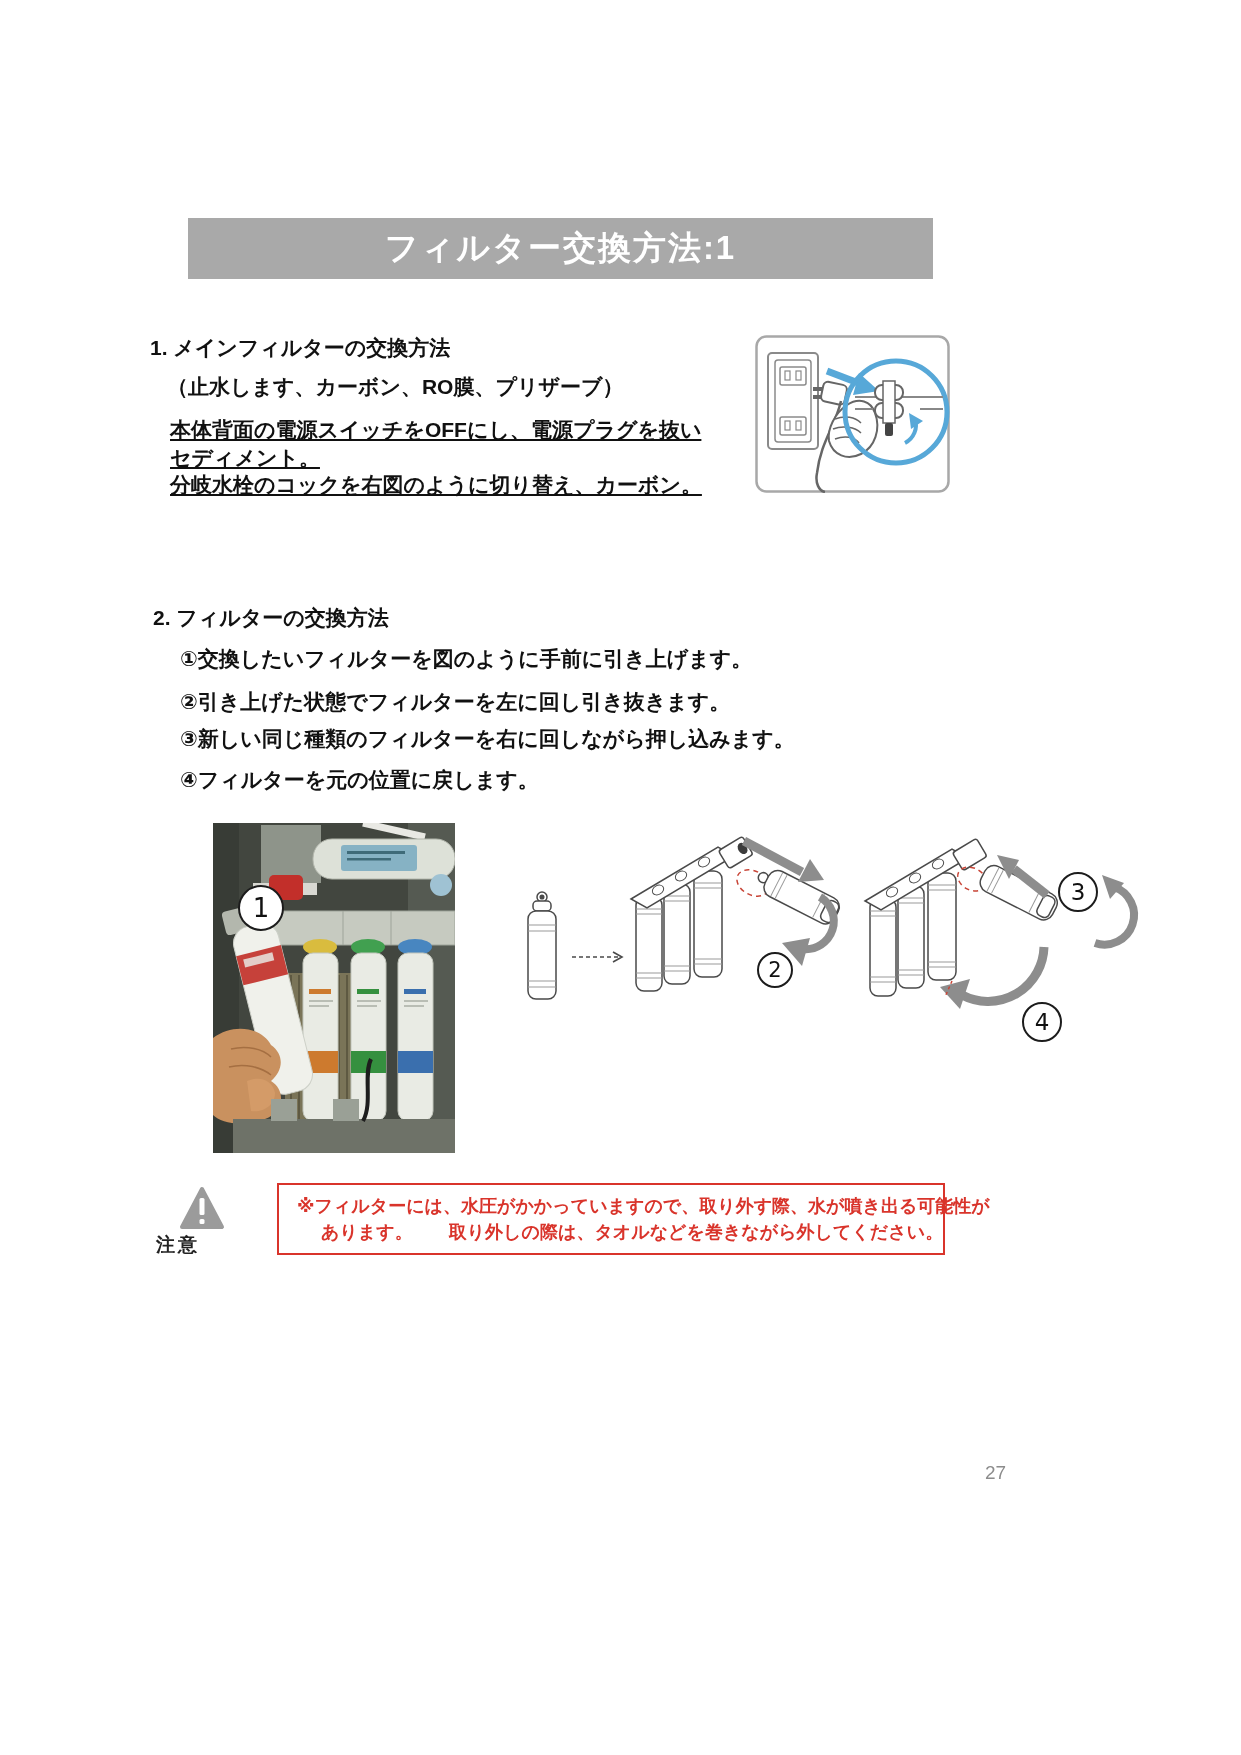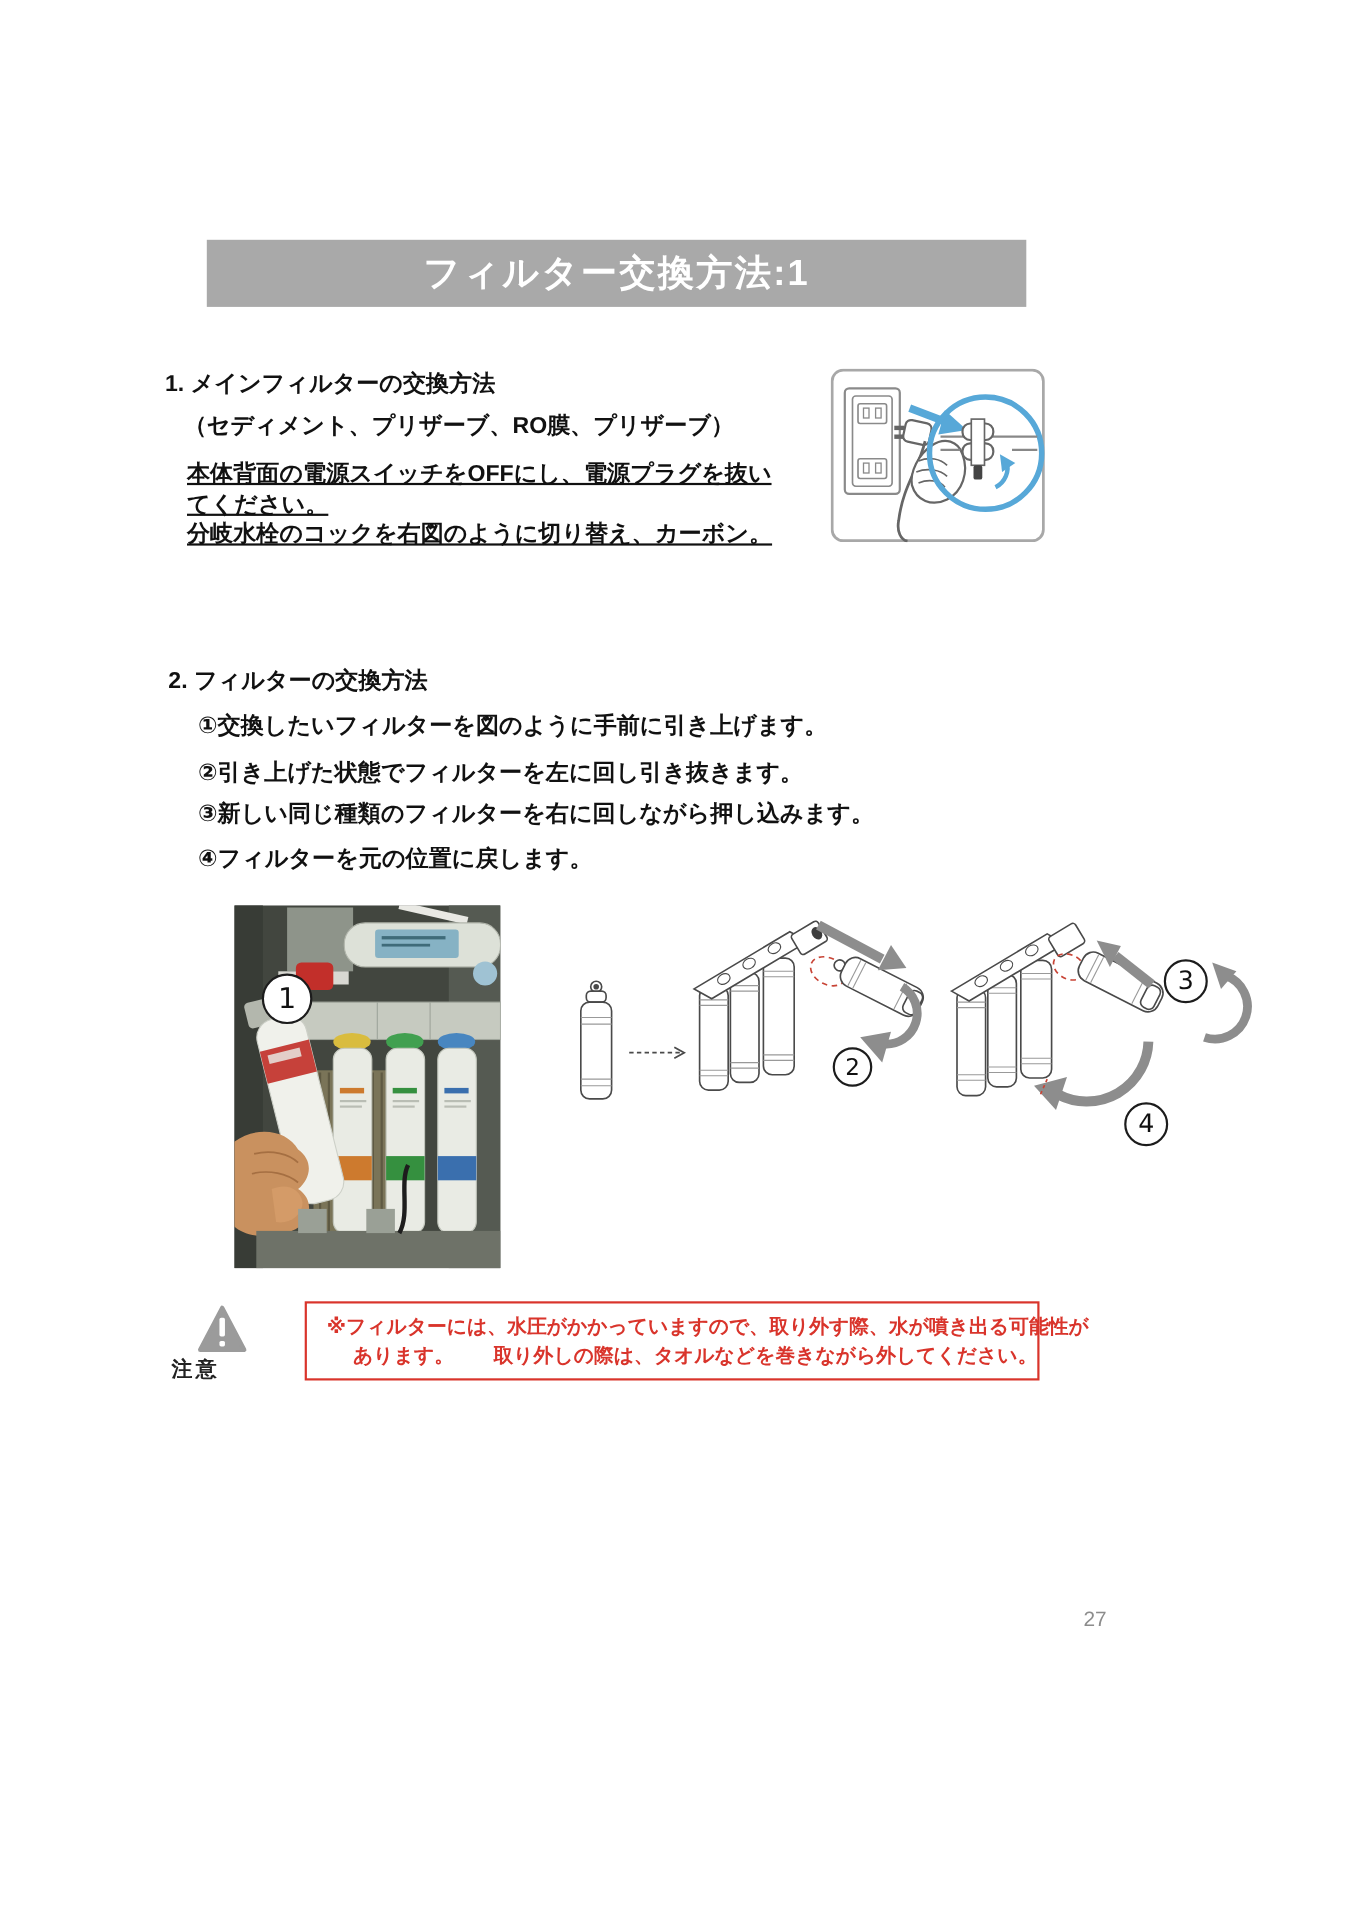--- a/index.html
+++ b/index.html
@@ -39,23 +39,23 @@
   .page-num { left:985px; top:1462px; color:#8c8c8c; font-size:19px; }
 </style>
 </head>
 <body>
 
 <div class="page">
 
   <div class="abs title-bar">フィルター交換方法:1</div>
 
   <div class="abs jp h-sec" style="left:150px; top:334px;text-align:right;">1. メインフィルターの交換方法</div>
-  <div class="abs jp h-sec" style="left:167px; top:373px;">（セディメント、プリザーブ、RO膜、プリザーブ）</div>
+  <div class="abs jp h-sec" style="left:167px; top:373px;">（止水します、カーボン、RO膜、プリザーブ）</div>
   <div class="abs jp body-line" style="left:170px; top:416px;">本体背面の電源スイッチをOFFにし、電源プラグを抜い</div>
-  <div class="abs jp body-line" style="left:170px; top:444px;">てください。</div>
+  <div class="abs jp body-line" style="left:170px; top:444px;">セディメント。</div>
   <div class="abs jp body-line" style="left:170px; top:471px;">分岐水栓のコックを右図のように切り替え、カーボン。</div>
 
   <svg class="abs" style="left:755px; top:335px;" width="195" height="158" viewBox="0 0 195 158">
     <rect x="1.5" y="1.5" width="192" height="155" rx="10" fill="#fff" stroke="#a8a8a8" stroke-width="2.5"></rect>
     <g stroke="#8a8a8a" fill="#fff">
       <rect x="13" y="18" width="50" height="96" rx="4" stroke-width="2"></rect>
       <rect x="20" y="25" width="36" height="82" rx="3" stroke-width="1.5"></rect>
       <rect x="25" y="32" width="26" height="18" rx="2" stroke-width="1.5"></rect>
       <rect x="30" y="36" width="5" height="9" stroke-width="1.2"></rect>
       <rect x="41" y="36" width="5" height="9" stroke-width="1.2"></rect>

